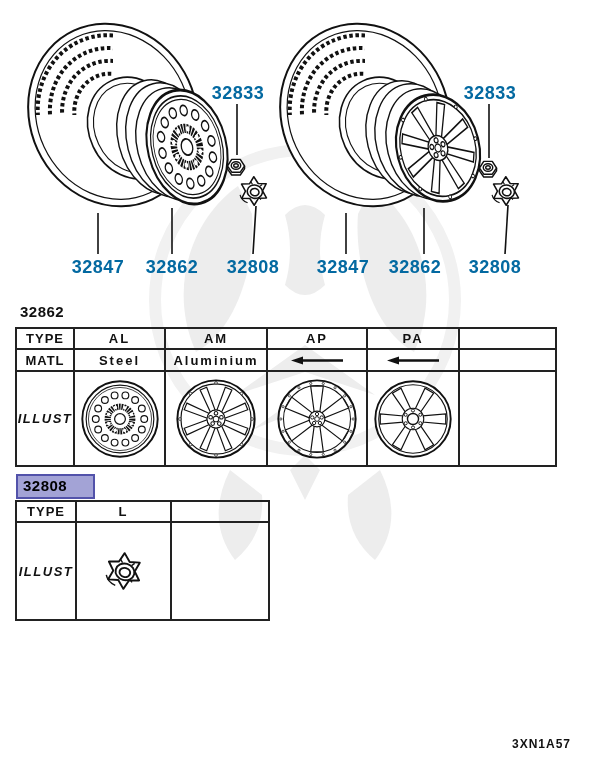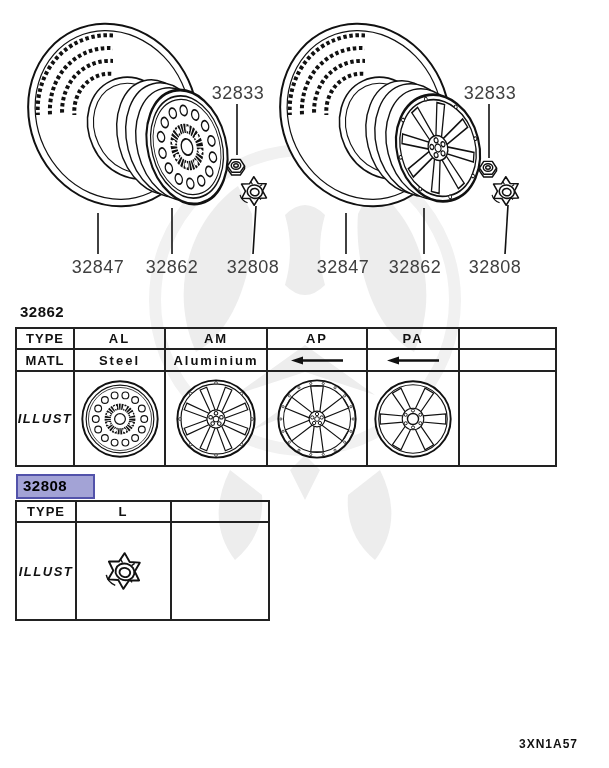--- a/index.html
+++ b/index.html
@@ -1,40 +1,40 @@
 <!DOCTYPE html>
 <html><head>
 <meta charset="utf-8">
 <style>
   html,body{margin:0;padding:0;background:#fff;}
   #page{position:relative;width:609px;height:768px;background:#fff;overflow:hidden;
         font-family:"Liberation Sans",sans-serif;color:#111;}
   svg{display:block;}
   .layer{position:absolute;left:0;top:0;}
-  .part-label{position:absolute;transform:translateX(-50%);font-size:18px;font-weight:normal;
-              letter-spacing:0.5px;white-space:nowrap;color:#404040;z-index:3;}
+  .part-label{position:absolute;transform:translateX(-50%);font-size:18px;font-weight:bold;
+              letter-spacing:0.5px;white-space:nowrap;color:#0369a1;z-index:3;}
   .tbl-heading{position:absolute;font-size:15px;font-weight:bold;letter-spacing:0.5px;z-index:3;}
   .hl-heading{position:absolute;left:16px;top:474px;width:70px;height:19px;z-index:3;
               font-size:15px;font-weight:bold;letter-spacing:0.5px;color:#000;
               padding:1px 0 1px 5px;}
   table.parts{position:absolute;border-collapse:collapse;table-layout:fixed;z-index:2;
               background:transparent;}
   table.parts td{border:2px solid #222;text-align:center;vertical-align:middle;
                  font-size:13px;font-weight:bold;padding:0;background:transparent;color:#111;}
   #t32862{left:15px;top:327px;width:540px;}
   #t32808{left:15px;top:500px;width:253px;}
   .rowlabel{letter-spacing:1px;}
   .spaced{letter-spacing:2px;}
   .illust-label{letter-spacing:1.5px;font-style:italic;}
   .hdr-row td{height:19px;}
   .matl-row td{height:20px;}
   .illust-row td{height:93px;}
   .illust-row-sm td{height:96px;}
   .cellsvg{margin:0 auto;}
-  #footer-code{position:absolute;right:31px;top:737px;font-size:12px;font-weight:bold;
+  #footer-code{position:absolute;right:38px;top:737px;font-size:12px;font-weight:bold;
                letter-spacing:1px;z-index:3;}
 </style>
 </head>
 <body>
 
 <div id="page">
 
   <svg class="layer" width="609" height="768" style="z-index:0">
     <g fill="#ededed" stroke="none">
       <circle cx="305" cy="300" r="150" fill="none" stroke="#f1f1f1" stroke-width="12"></circle>

